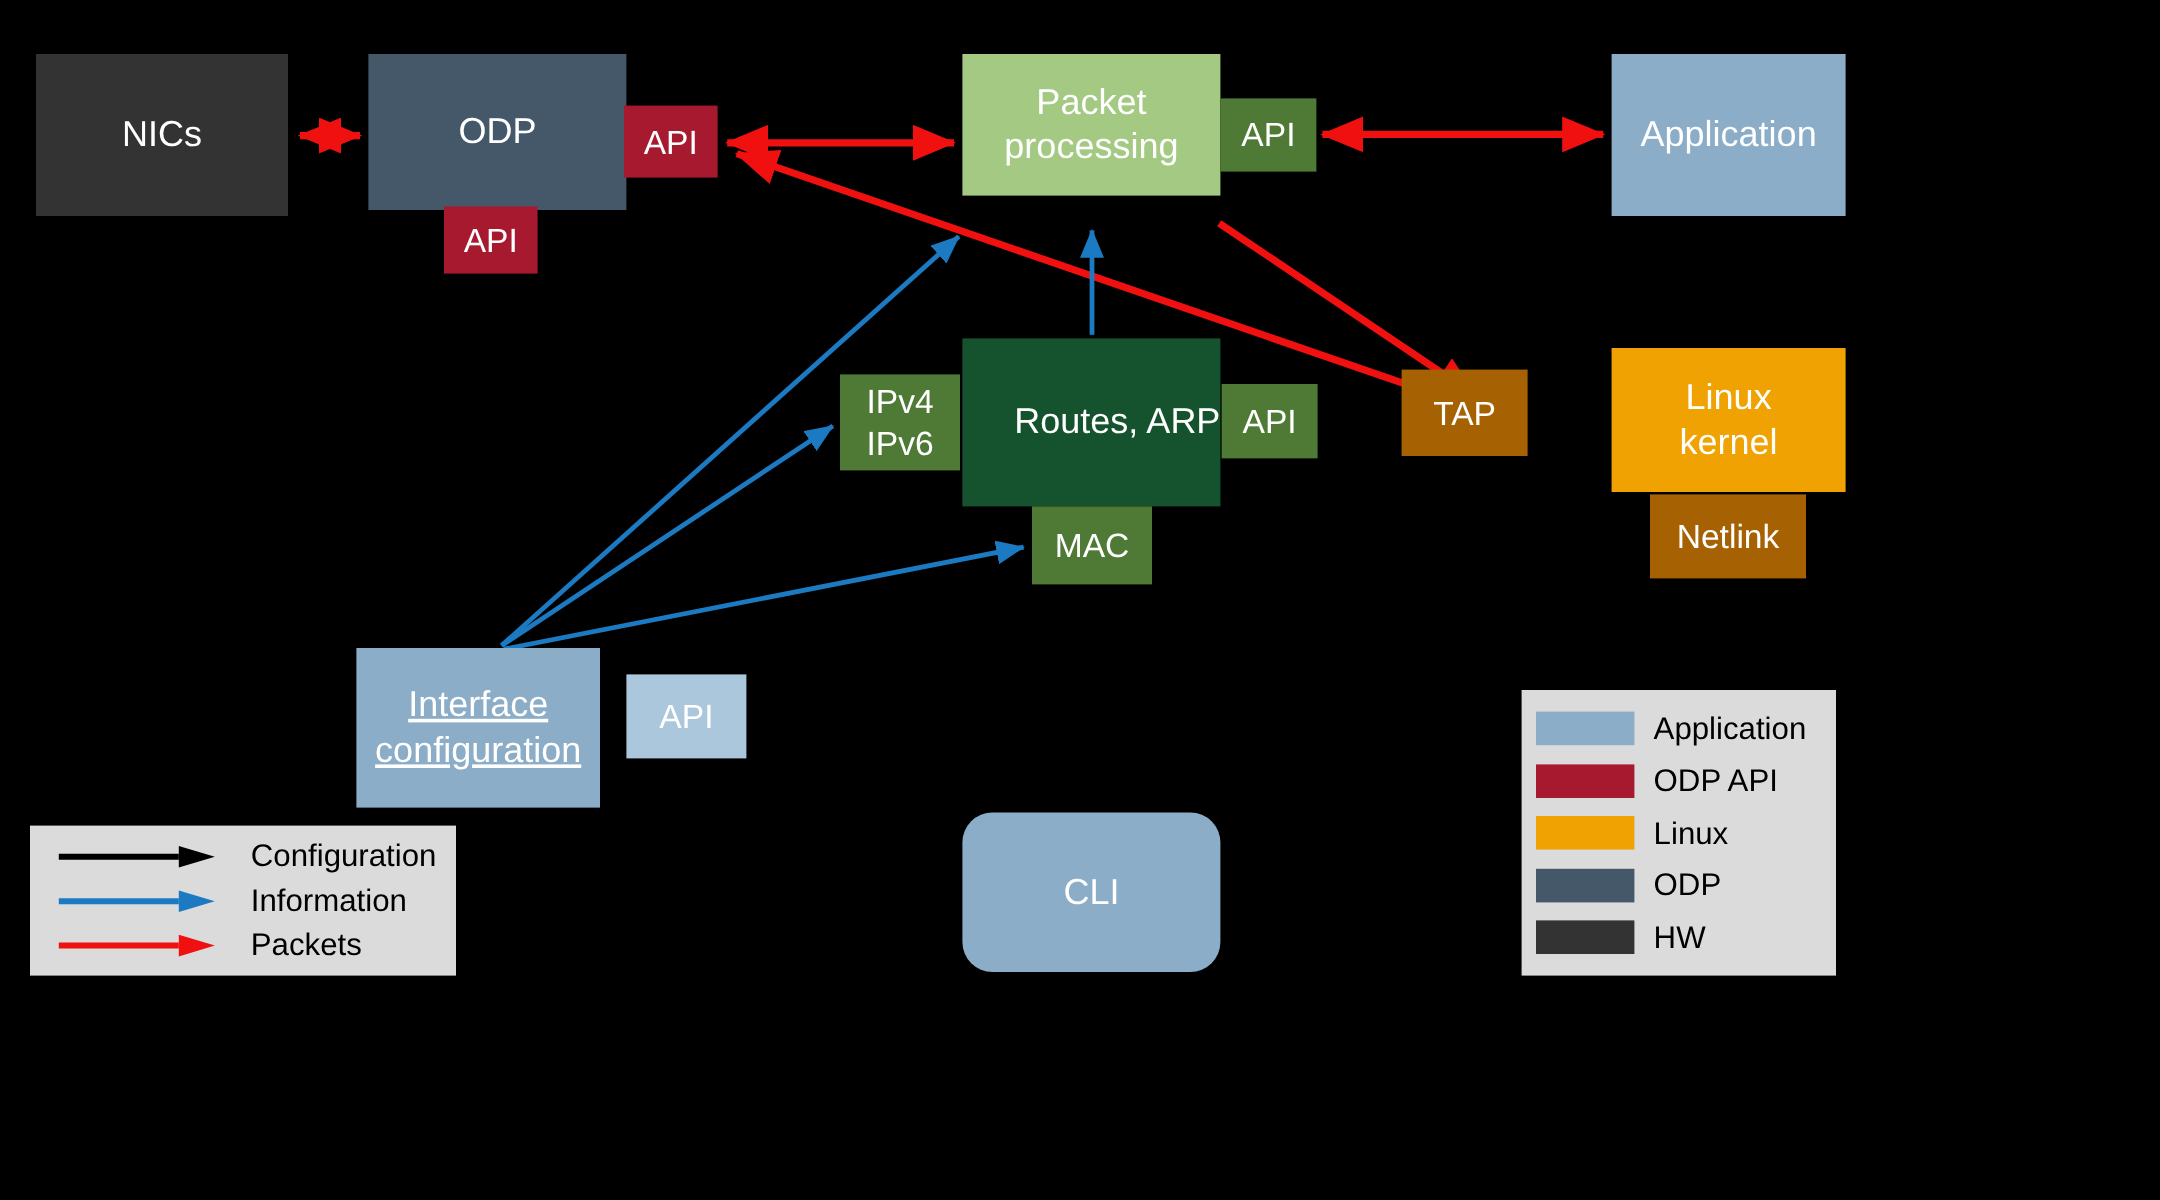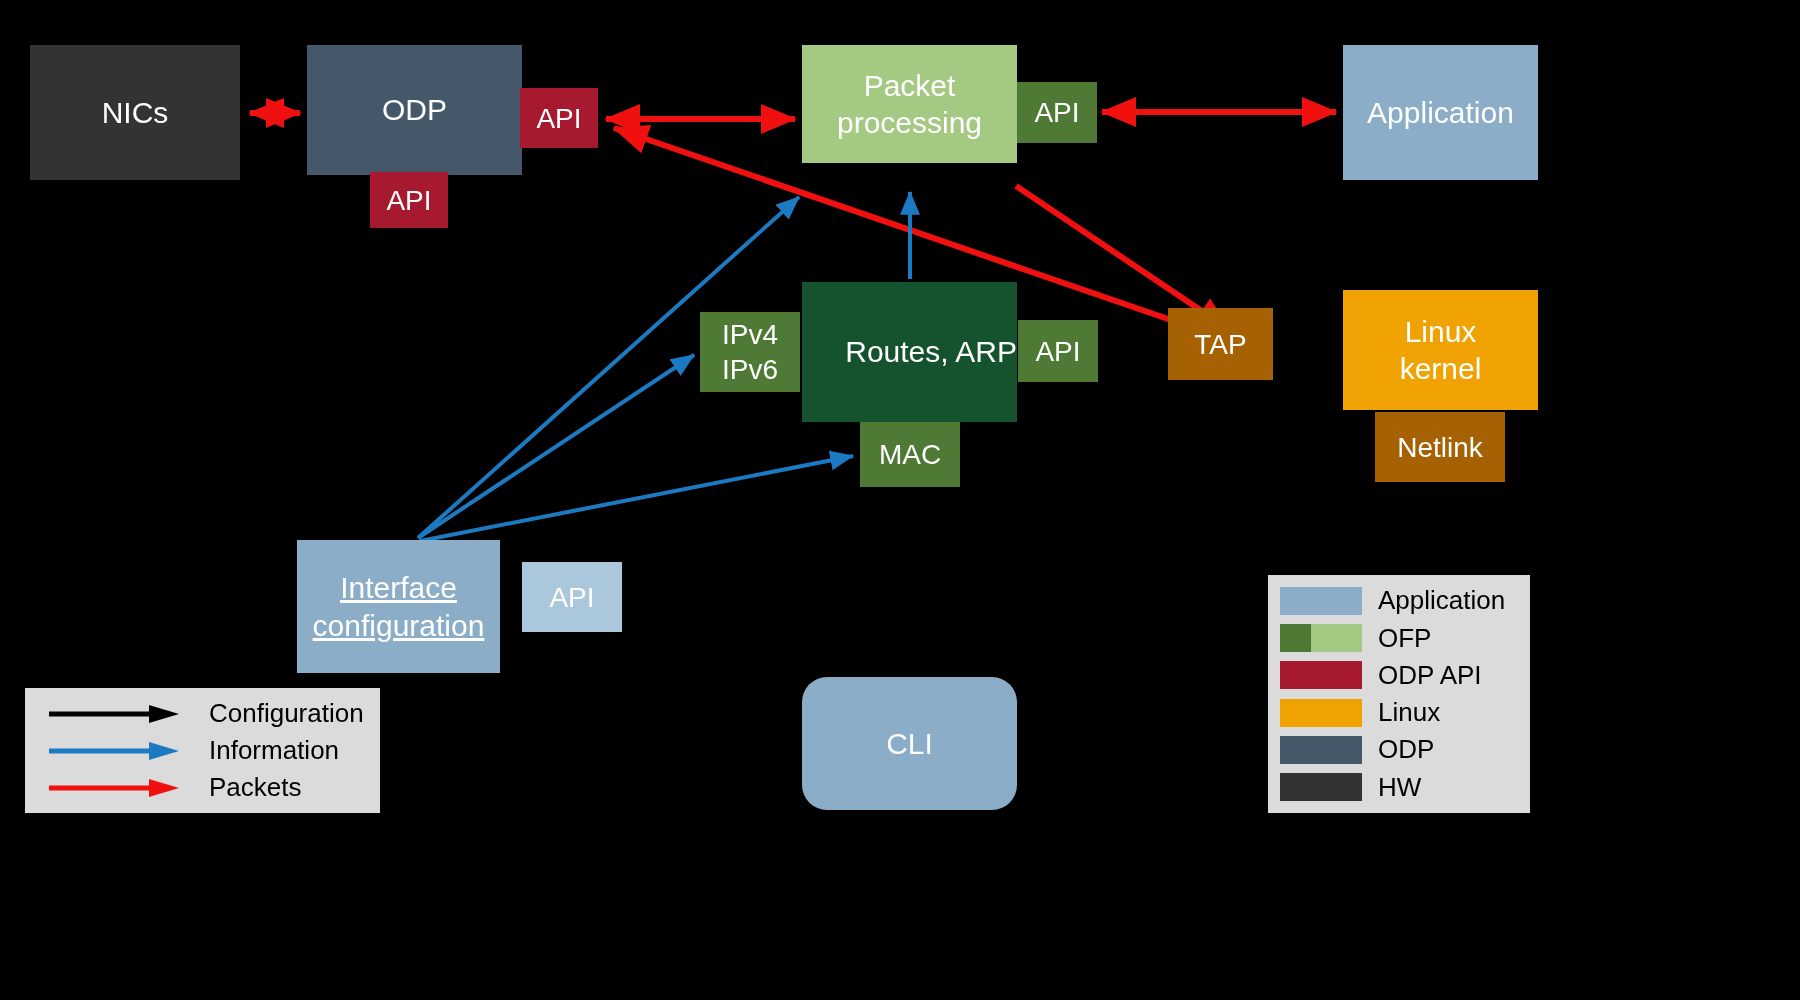--- a/index.html
+++ b/index.html
@@ -170,27 +170,20 @@
       <span>Packets</span>
     </div>
   </div>
 
   <div class="legend color-legend" style="background: rgb(219, 219, 219);">
     <div class="legend-row">
       <div class="swatch" style="background: rgb(139, 173, 199);"></div>
       <span>Application</span>
     </div>
     <div class="legend-row">
-      <div class="swatch split">
-        <div class="sw-left" style="background: rgb(78, 122, 53);"></div>
-        <div class="sw-right" style="background: rgb(164, 201, 131);"></div>
-      </div>
-      <span>OFP</span>
-    </div>
-    <div class="legend-row">
       <div class="swatch" style="background: rgb(166, 25, 46);"></div>
       <span>ODP API</span>
     </div>
     <div class="legend-row">
       <div class="swatch" style="background: rgb(240, 162, 2);"></div>
       <span>Linux</span>
     </div>
     <div class="legend-row">
       <div class="swatch" style="background: rgb(68, 88, 106);"></div>
       <span>ODP</span>

